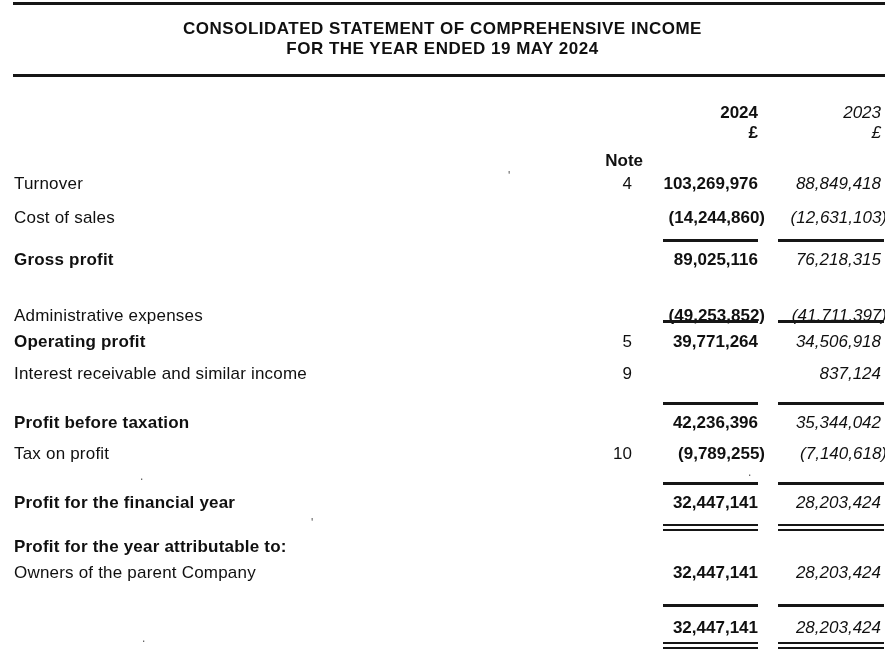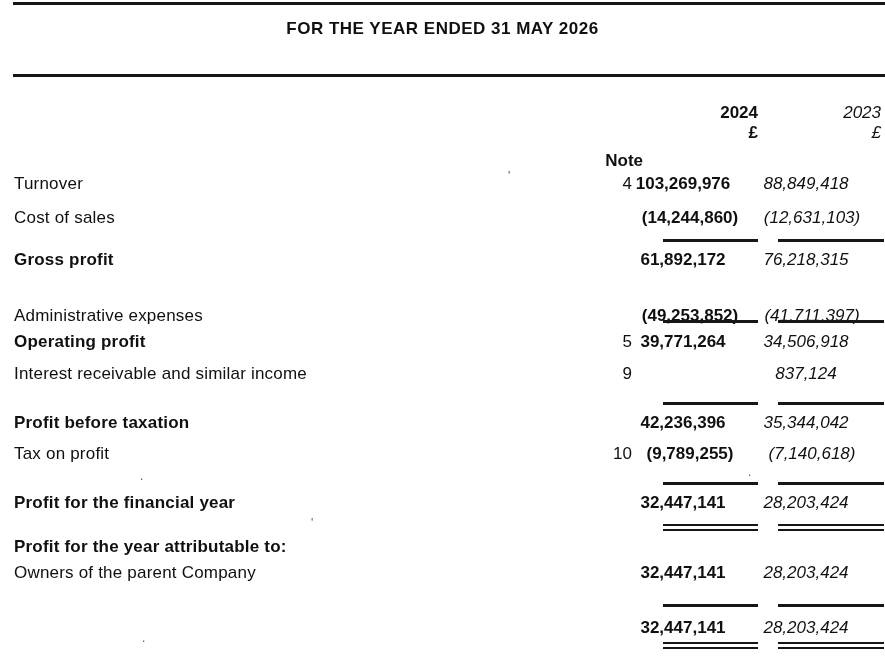--- a/index.html
+++ b/index.html
@@ -21,21 +21,21 @@
   .h-year-cur{top:103px;right:127px;font-weight:700;margin-left:48px;}
   .h-year-pri{top:103px;right:4px;font-style:italic;}
   .h-note{top:123px;right:242px;font-weight:700;margin-top:28px;}
   .h-cny-cur{top:123px;right:127px;font-weight:700;}
   .h-cny-pri{top:123px;right:4px;font-style:italic;}
   
   .row{position:absolute;left:0;right:0;height:20px;line-height:20px;font-size:17px;}
   .label{position:absolute;left:14px;white-space:nowrap;letter-spacing:.2px;}
   .b{font-weight:700;}
   .note{position:absolute;right:253px;width:60px;text-align:right;}
-  .amt{position:absolute;width:150px;text-align:center;white-space:nowrap;}
+  .amt{position:absolute;width:150px;text-align:right;white-space:nowrap;}
   .cur{right:127px;font-weight:700;}
   .pri{right:4px;font-style:italic;}
   .cur.neg{right:120px;}
   .pri.neg{right:-2px;}
   
   .rulerow{position:absolute;left:0;right:0;height:8px;}
   .sline{position:absolute;height:3px;background:#161616;}
   .dline{position:absolute;height:7px;border-top:2px solid #161616;border-bottom:2px solid #161616;box-sizing:border-box;}
   .col-a{left:663px;width:95px;}
   .col-b{left:778px;width:106px;}
@@ -43,21 +43,22 @@
   .artifact{position:absolute;color:#5a5a5a;font-size:12px;line-height:12px;}
 </style>
 </head>
 <body>
 
 <div class="page">
 
   <div class="hrule top"></div>
 
   <div class="title">
-    <div>FOR THE YEAR ENDED 31 MAY 2026</div>
+    <div>CONSOLIDATED STATEMENT OF COMPREHENSIVE INCOME</div>
+    <div>FOR THE YEAR ENDED 19 MAY 2024</div>
   </div>
 
   <div class="hrule head"></div>
 
   <span class="colhead h-year-cur">2024</span>
   <span class="colhead h-year-pri">2023</span>
   <span class="colhead h-note">Note</span>
   <span class="colhead h-cny-cur">£</span>
   <span class="colhead h-cny-pri">£</span>
 
@@ -72,21 +73,21 @@
         <span class="label">Cost of sales</span>
         <span class="amt cur neg">(14,244,860)</span>
         <span class="amt pri neg">(12,631,103)</span>
       </div>
       <div class="rulerow" style="top: 239px;">
         <div class="sline col-a"></div>
         <div class="sline col-b"></div>
       </div>
       <div class="row" style="top: 250px;">
         <span class="label b">Gross profit</span>
-        <span class="amt cur">61,892,172</span>
+        <span class="amt cur">89,025,116</span>
         <span class="amt pri">76,218,315</span>
       </div>
       <div class="row" style="top: 284px; margin-top: 22px;">
         <span class="label">Administrative expenses</span>
         <span class="amt cur neg">(49,253,852)</span>
         <span class="amt pri neg">(41,711,397)</span>
       </div>
       <div class="rulerow" style="top: 320px;">
         <div class="sline col-a"></div>
         <div class="sline col-b"></div>

